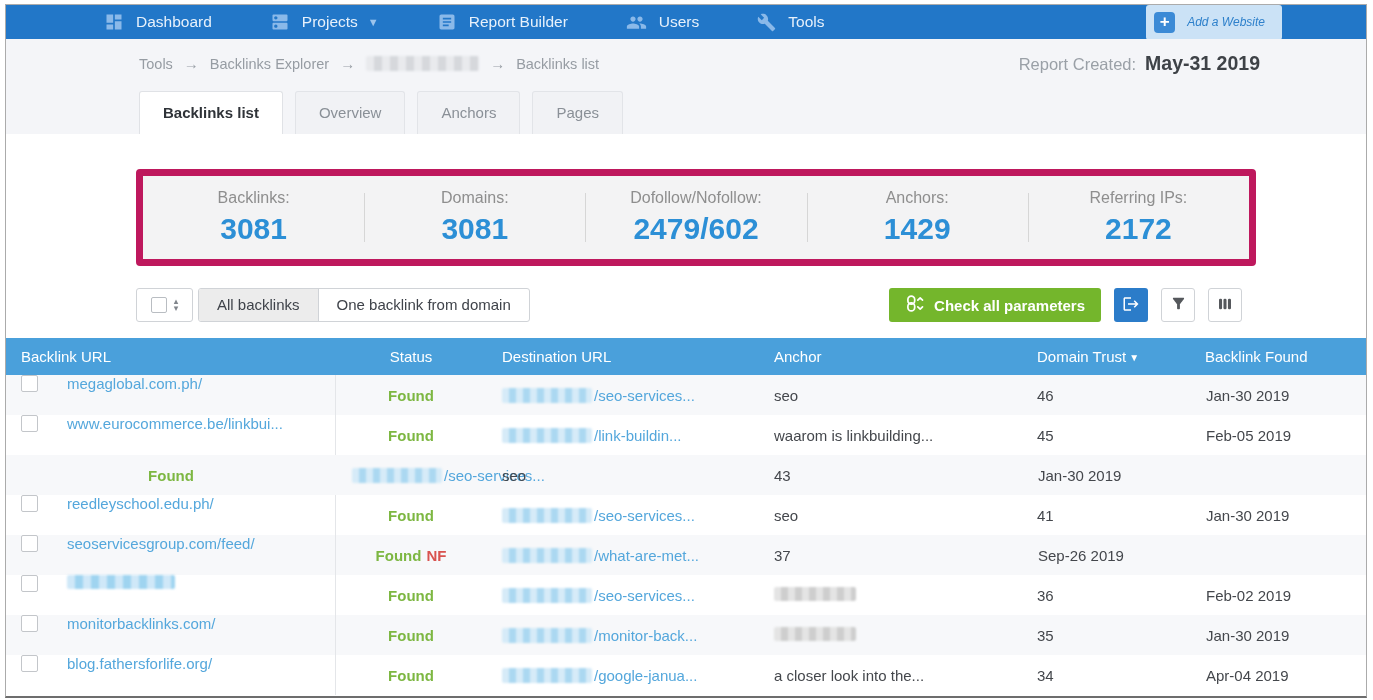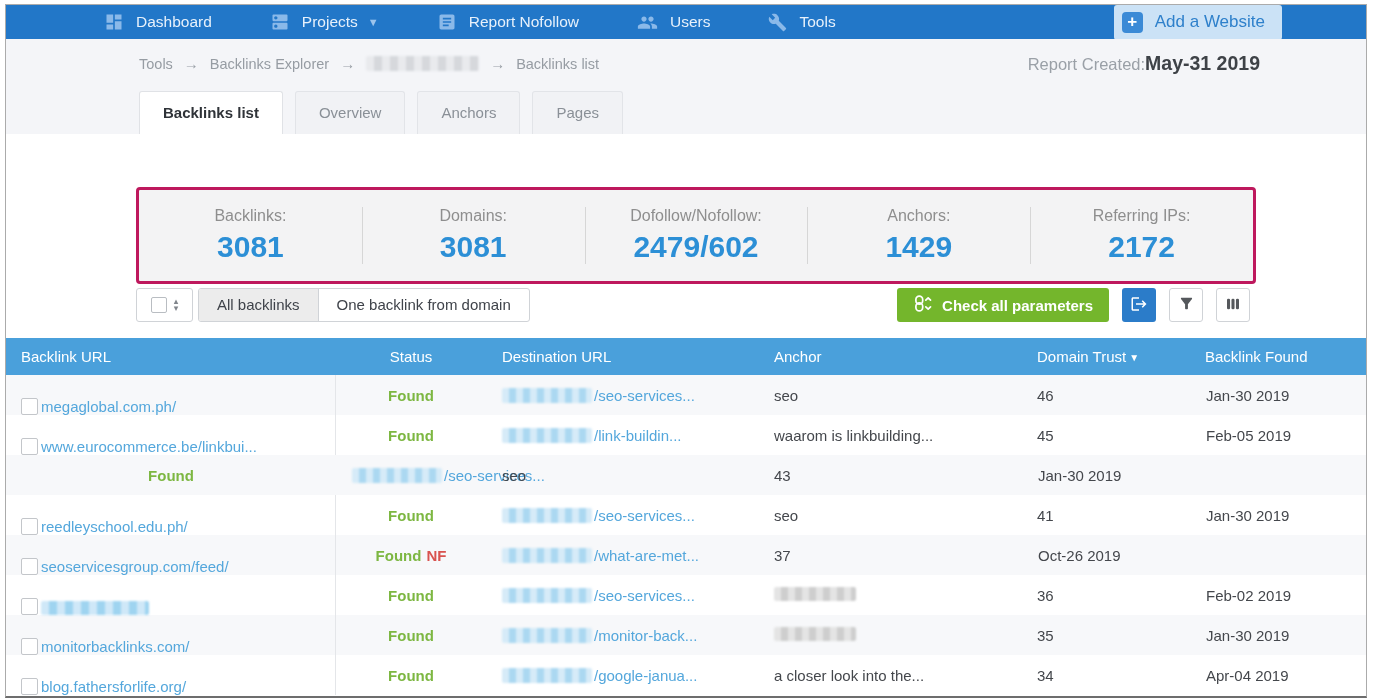--- a/index.html
+++ b/index.html
@@ -10,73 +10,73 @@
   
   .navbar { height:34px; background:#2277c8; display:flex; align-items:center; }
   .nav-item { display:flex; align-items:center; gap:12px; color:#e7f1fb; font-size:15.5px; margin-right:58px; cursor:pointer; }
   .nav-item:first-child { margin-left:98px; }
   .nav-caret { color:#9cc4ec; font-size:11px; margin-left:-2px; }
   .nav-icon svg { display:block; }
   .add-site-btn { margin-left:auto; margin-right:84px; height:35px; background:#cbe2f6; border-radius:3px;
                   display:flex; align-items:center; gap:12px; padding:0 17px 0 8px; cursor:pointer; }
   .plus-badge { width:21px; height:21px; background:#3b8ad6; border-radius:4px; color:#fff; font-size:17px;
                 line-height:20px; text-align:center; font-weight:700; }
-  .add-site-label { color:#2e80cb; font-size:17px; }
+  .add-site-label { color:#2e80cb; font-size:12px;font-style:italic; }
 
   
   .subhead { height:95px; background:#f4f5f8; position:relative; }
   .breadcrumb { position:absolute; left:133px; top:16px; display:flex; align-items:center; gap:11px;
                 color:#969ca3; font-size:14.5px; }
   .crumb-sep { color:#9aa0a7; font-size:15px; }
-  .report-created { position:absolute; right:106px; top:13px; display:flex; align-items:baseline; }
+  .report-created { position:absolute; right:106px; top:13px; display:flex; align-items:baseline; gap:9px; }
   .rc-label { color:#9aa0a7; font-size:16.5px; }
   .rc-value { color:#3e4247; font-size:19.5px; font-weight:700; }
 
   .tabs { position:absolute; left:133px; bottom:0; display:flex; }
   .tab { height:43px; line-height:42px; padding:0 23px; font-size:15px; color:#8a9097; background:#f1f2f5;
          border:1px solid #e2e4e8; border-bottom:none; border-radius:3px 3px 0 0; margin-right:12px; cursor:pointer; }
   .tab.active { background:#fff; color:#2f3338; font-weight:700; border-color:#e0e2e6; }
 
   
-  .stats { position:absolute; left:130px; top:182px; width:1120px; height:97px; background:#f3f3f4;
-           border:3px solid #be185d; border-radius:4px; display:flex; }
+  .stats { position:absolute; left:130px; top:164px; width:1120px; height:97px; background:#f3f3f4;
+           border:7px solid #be185d; border-radius:4px; display:flex; }
   .stat { flex:1; display:flex; flex-direction:column; align-items:center; justify-content:center; gap:5px; position:relative; }
   .stat + .stat::before { content:""; position:absolute; left:0; top:17px; bottom:17px; width:1px; background:#d6d6d6; }
   .stat-label { color:#8e8e8e; font-size:16px; }
   .stat-value { color:#2c8fd6; font-size:30px; font-weight:700; }
 
   
   .toolbar { position:absolute; top:283px; left:130px; right:112px; height:34px; }
   .toolbar-left { display:flex; height:34px; }
   .select-ctl { width:57px; height:34px; border:1px solid #d0d3d7; border-radius:3px; background:#fff;
                 display:flex; align-items:center; justify-content:center; gap:7px; cursor:pointer; }
   .cbx { width:16px; height:16px; border:1px solid #b9bdc2; border-radius:2px; background:#fff; }
   .caret-stack { display:flex; flex-direction:column; color:#80858c; font-size:9px; line-height:7px; }
   .btn-group { margin-left:5px; display:flex; border:1px solid #d0d3d7; border-radius:3px; overflow:hidden; height:34px; background:#fff; }
   .btn-group .opt { padding:0 18px; line-height:32px; font-size:15px; color:#3f434a; cursor:pointer; }
   .btn-group .opt.active { background:#ececec; border-right:1px solid #d0d3d7; }
-  .toolbar-right { position:absolute; right:4px; top:0; display:flex; gap:13px; height:34px; }
+  .toolbar-right { position:absolute; right:12px; top:0; display:flex; gap:13px; height:34px; }
   .green-btn { background:#74b62c; color:#fff; border:none; border-radius:3px; padding:0 16px; display:flex;
                align-items:center; gap:10px; font-size:15px; font-weight:700; font-family:inherit; cursor:pointer; }
   .export-btn { width:34px; height:34px; background:#2b7cc9; border:none; border-radius:3px; display:flex;
                 align-items:center; justify-content:center; cursor:pointer; }
   .icon-btn { width:34px; height:34px; background:#fff; border:1px solid #d0d3d7; border-radius:3px; display:flex;
               align-items:center; justify-content:center; cursor:pointer; }
 
   
   .table { position:absolute; top:333px; left:0; right:0; }
   .thead, .row { display:grid; grid-template-columns:330px 150px 272px 263px 168px 1fr; align-items:center; }
   .thead { background:#4aa0db; color:#fff; height:37px; font-size:15px; }
   .th { padding-left:16px; }
   .th.first { padding-left:15px; }
   .th.center { padding-left:0; text-align:center; }
   .sort-caret { font-size:10px; margin-left:3px; vertical-align:1px; }
   .row { height:40px; font-size:15px; background:#fff; }
   .row:nth-child(odd) { background:#f7f8fa; }
-  .cell-url { display:flex; align-items:flex-end; gap:3px; padding-left:15px; border-right:1px solid #e4e6e9; height:100%; }
+  .cell-url { display:flex; align-items:flex-start; gap:29px; padding-left:15px; border-right:1px solid #e4e6e9; height:100%; }
   .row-cbx { width:17px; height:17px; border:1px solid #c3c6ca; border-radius:2px; background:#fff; flex:none; cursor:pointer; }
   .url-link { color:#54a7dc; text-decoration:none; white-space:nowrap; cursor:pointer; }
   .cell-status { text-align:center; color:#7db742; font-weight:700; }
   .nf { color:#d9534f; margin-left:5px; }
   .cell-dest { padding-left:16px; display:flex; align-items:center; gap:2px; white-space:nowrap; }
   .cell-anchor { padding-left:16px; color:#44474c; white-space:nowrap; }
   .cell-dt { padding-left:16px; color:#44474c; }
   .cell-found { padding-left:17px; color:#44474c; }
 
   
@@ -108,21 +108,21 @@
       </span>
       <span>Projects</span>
       <span class="nav-caret">▼</span>
     </div>
     <div class="nav-item">
       <span class="nav-icon">
         <svg width="20" height="20" viewBox="0 0 24 24" fill="#8ab9e9">
             <path d="M19 3H5c-1.1 0-2 .9-2 2v14c0 1.1.9 2 2 2h14c1.1 0 2-.9 2-2V5c0-1.1-.9-2-2-2zm-5 14H7v-2h7v2zm3-4H7v-2h10v2zm0-4H7V7h10v2z"></path>
           </svg>
       </span>
-      <span>Report Nofollow</span>
+      <span>Report Builder</span>
     </div>
     <div class="nav-item">
       <span class="nav-icon">
         <svg width="21" height="21" viewBox="0 0 24 24" fill="#8ab9e9">
             <path d="M16 11c1.66 0 2.99-1.34 2.99-3S17.66 5 16 5c-1.66 0-3 1.34-3 3s1.34 3 3 3zm-8 0c1.66 0 2.99-1.34 2.99-3S9.66 5 8 5C6.34 5 5 6.34 5 8s1.34 3 3 3zm0 2c-2.33 0-7 1.17-7 3.5V19h14v-2.5c0-2.33-4.67-3.5-7-3.5zm8 0c-.29 0-.62.02-.97.05 1.16.84 1.97 1.97 1.97 3.45V19h6v-2.5c0-2.33-4.67-3.5-7-3.5z"></path>
           </svg>
       </span>
       <span>Users</span>
     </div>
     <div class="nav-item">
@@ -324,21 +324,21 @@
       <span class="row-cbx"></span>
       <a class="url-link">seoservicesgroup.com/feed/</a>
 
     </div>
     <div class="cell-status"><span class="st">Found</span><span class="nf">NF</span></div>
     <div class="cell-dest">
       <span class="chip chip-blue"></span>
       <a class="url-link">/what-are-met...</a>
     </div>
     <div class="cell-dt">37</div>
-    <div class="cell-found">Oct-26 2019</div>
+    <div class="cell-found">Sep-26 2019</div>
   </div>
 
   <div class="row">
     <div class="cell-url">
       <span class="row-cbx"></span>
 
       <span class="chip chip-url"></span>
     </div>
     <div class="cell-status"><span class="st">Found</span></div>
     <div class="cell-dest">

